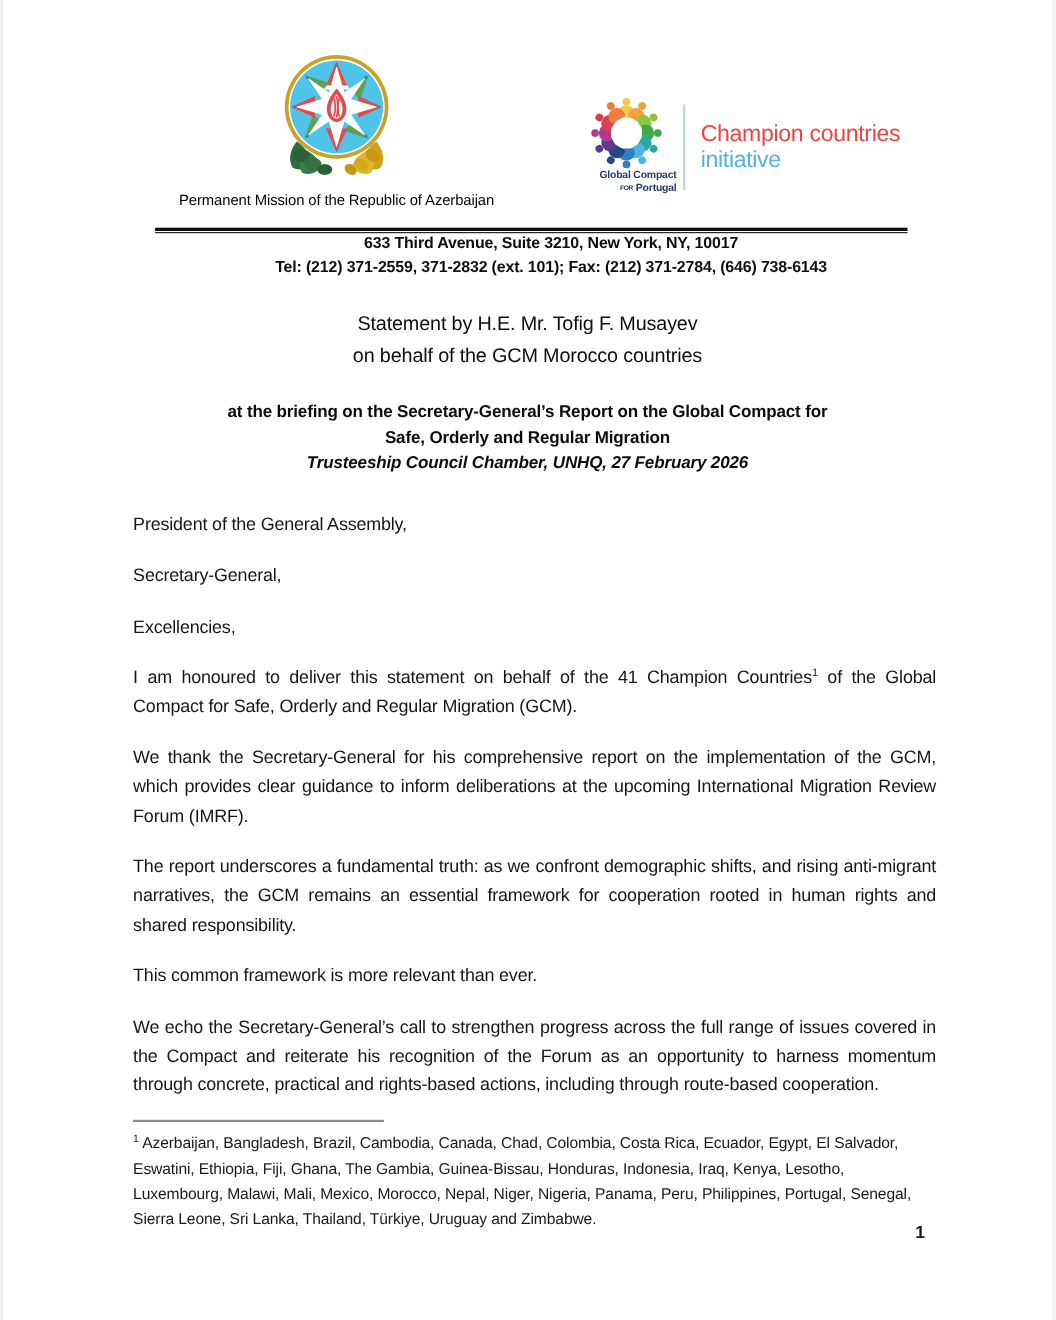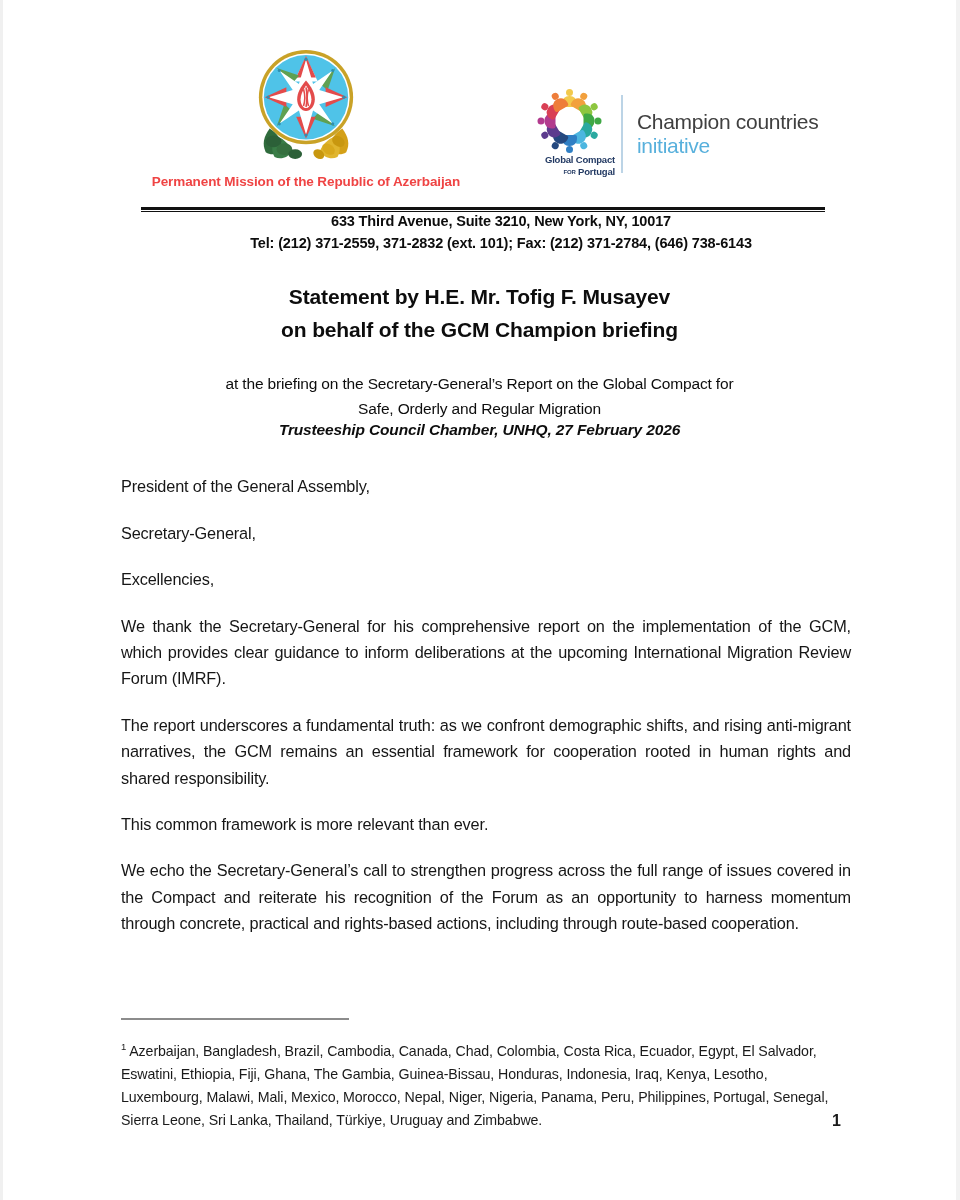--- a/index.html
+++ b/index.html
@@ -37,22 +37,22 @@
   }
   .emblem {
     width: 108px;
     height: 120px;
     margin: 0 auto;
     position: relative;
   }
   .mission-name {
     margin-top: 6px;
     font-size: 13.5px;
-    font-weight: bold;
-    color: #ef4444;
+    font-weight: normal;
+    color: #000000;
     line-height: 1.42;
     letter-spacing: -0.1px;
   }
   .mission-name .l1 { display:block; }
   .mission-name .l2 { display:block; }
 
   
   .gcm-block {
     position: absolute;
     left: 520px;
@@ -120,21 +120,21 @@
     width: 2px;
     height: 78px;
     background: #bcd4e6;
     margin: 0 14px 0 6px;
   }
   .gcm-right {
     line-height: 1.12;
   }
   .cc-line1 {
     font-size: 21px;
-    color: #404040;
+    color: #ef4444;
     letter-spacing: -0.3px;
   }
   .cc-line2 {
     font-size: 21px;
     color: #58b0dc;
     letter-spacing: -0.3px;
   }
 
   .rule-wrap {
     position: absolute;
@@ -165,29 +165,29 @@
   }
   .address div { display:block; }
 
   
   .titles {
     margin-top: 26px;
     text-align: center;
     color: #0d0d0d;
   }
   .title-group1 {
-    font-size: 21px;
-    font-weight: bold;
+    font-size: 18px;
+    font-weight: normal;
     line-height: 1.58;
     letter-spacing: -0.15px;
   }
   .title-group2 {
     margin-top: 26px;
     font-size: 15.5px;
-    font-weight: normal;
+    font-weight: bold;
     line-height: 1.58;
     letter-spacing: -0.15px;
   }
   .title-venue {
     font-size: 15.5px;
     font-weight: bold;
     font-style: italic;
     letter-spacing: -0.15px;
   }
 
@@ -219,21 +219,21 @@
     left: 118px;
     right: 105px;
     top: 1018px;
   }
   .footnote-rule {
     width: 228px;
     height: 1.6px;
     background: #8c8c8c;
   }
   .footnote {
-    margin-top: 20px;
+    margin-top: 9px;
     font-size: 14.2px;
     line-height: 1.62;
     color: #1a1a1a;
     letter-spacing: -0.1px;
     text-align: left;
   }
   .footnote sup {
     font-size: 9.5px;
     vertical-align: super;
     line-height: 0;
@@ -389,34 +389,35 @@
   </div>
 
   <div class="address">
     <div>633 Third Avenue, Suite 3210, New York, NY, 10017</div>
     <div>Tel: (212) 371-2559, 371-2832 (ext. 101); Fax: (212) 371-2784, (646) 738-6143</div>
   </div>
 
   <div class="titles">
     <div class="title-group1">
       <div>Statement by H.E. Mr. Tofig F. Musayev</div>
-      <div>on behalf of the GCM Champion briefing</div>
+      <div>on behalf of the GCM Morocco countries</div>
     </div>
     <div class="title-group2">
       <div>at the briefing on the Secretary-General’s Report on the Global Compact for</div>
       <div>Safe, Orderly and Regular Migration</div>
     </div>
     <div class="title-venue">Trusteeship Council Chamber, UNHQ, 27 February 2026</div>
   </div>
 
   <div class="body-text">
     <div class="para">President of the General Assembly,</div>
     <div class="para">Secretary-General,</div>
     <div class="para">Excellencies,</div>
 
+    <div class="para justify"><span>I am honoured to deliver this statement on behalf of the 41 Champion Countries</span><sup>1</sup><span> of the Global Compact for Safe, Orderly and Regular Migration (GCM).</span></div>
 
     <div class="para justify">We thank the Secretary-General for his comprehensive report on the implementation of the GCM, which provides clear guidance to inform deliberations at the upcoming International Migration Review Forum (IMRF).</div>
     <div class="para justify">The report underscores a fundamental truth: as we confront demographic shifts, and rising anti-migrant narratives, the GCM remains an essential framework for cooperation rooted in human rights and shared responsibility.</div>
     <div class="para">This common framework is more relevant than ever.</div>
     <div class="para justify">We echo the Secretary-General’s call to strengthen progress across the full range of issues covered in the Compact and reiterate his recognition of the Forum as an opportunity to harness momentum through concrete, practical and rights-based actions, including through route-based cooperation.</div>
   </div>
 
   <div class="footnote-wrap">
     <div class="footnote-rule"></div>
     <div class="footnote"><sup>1</sup><span> Azerbaijan, Bangladesh, Brazil, Cambodia, Canada, Chad, Colombia, Costa Rica, Ecuador, Egypt, El Salvador, Eswatini, Ethiopia, Fiji, Ghana, The Gambia, Guinea-Bissau, Honduras, Indonesia, Iraq, Kenya, Lesotho, Luxembourg, Malawi, Mali, Mexico, Morocco, Nepal, Niger, Nigeria, Panama, Peru, Philippines, Portugal, Senegal, Sierra Leone, Sri Lanka, Thailand, Türkiye, Uruguay and Zimbabwe.</span></div>

